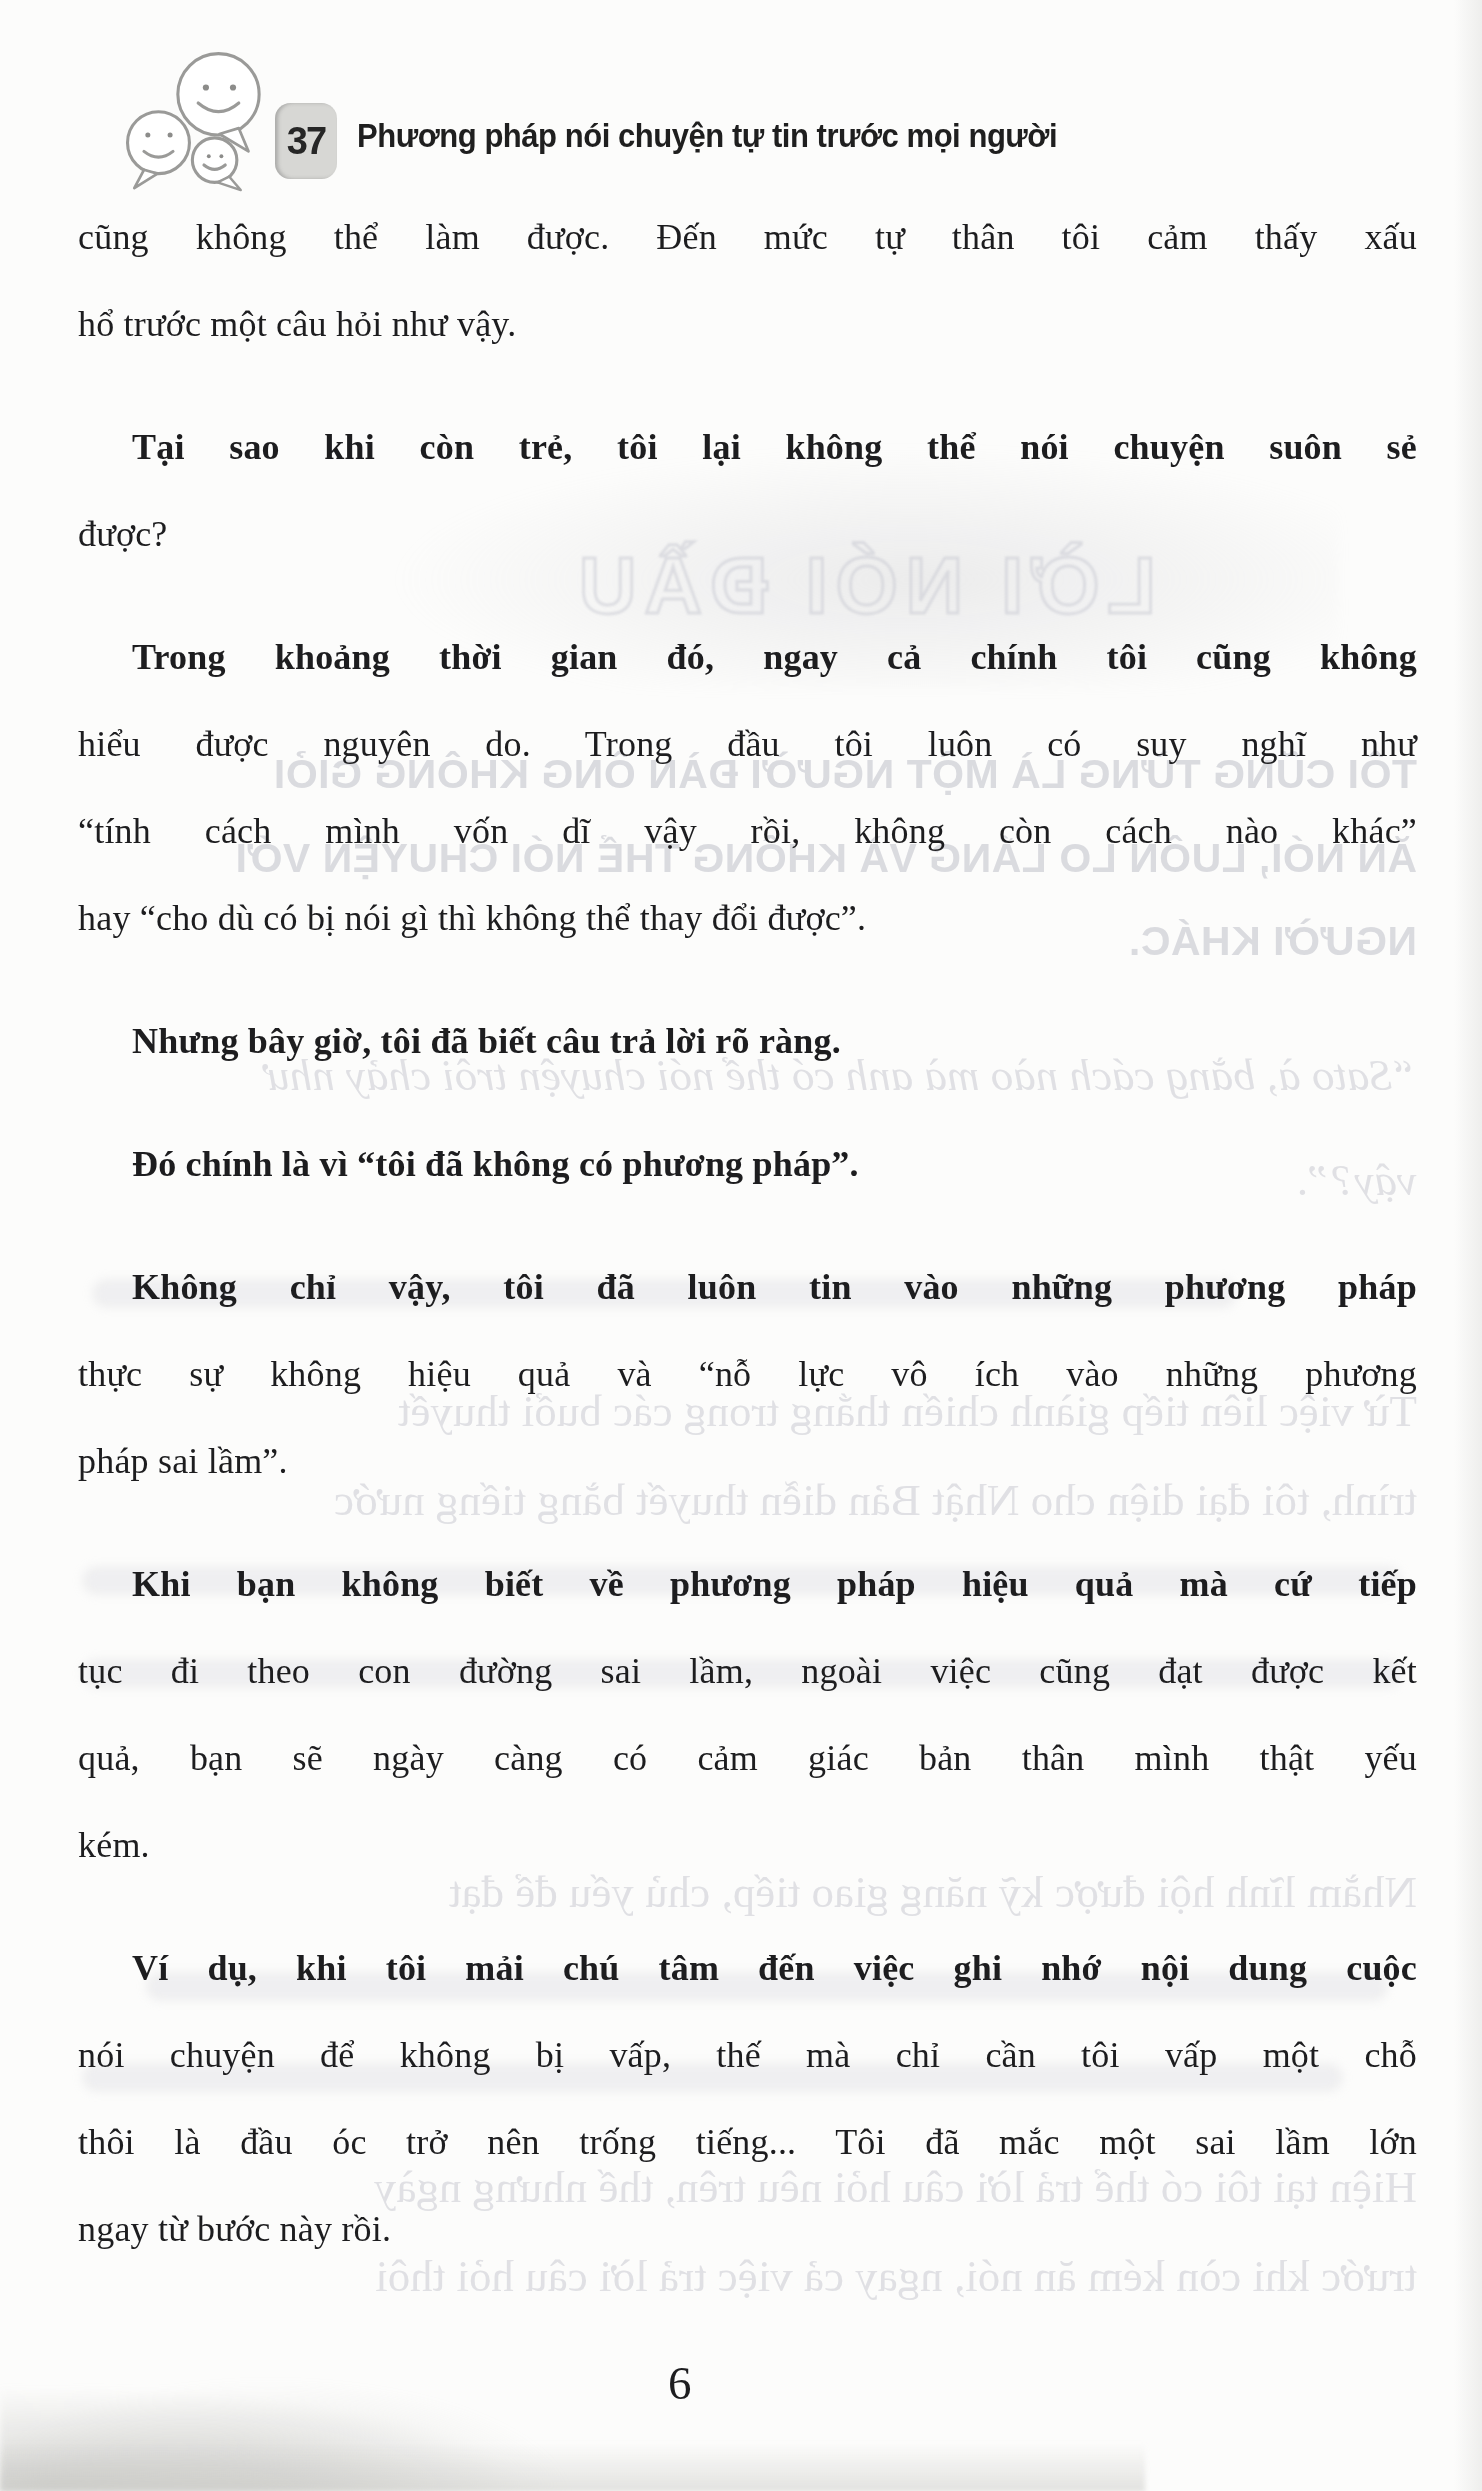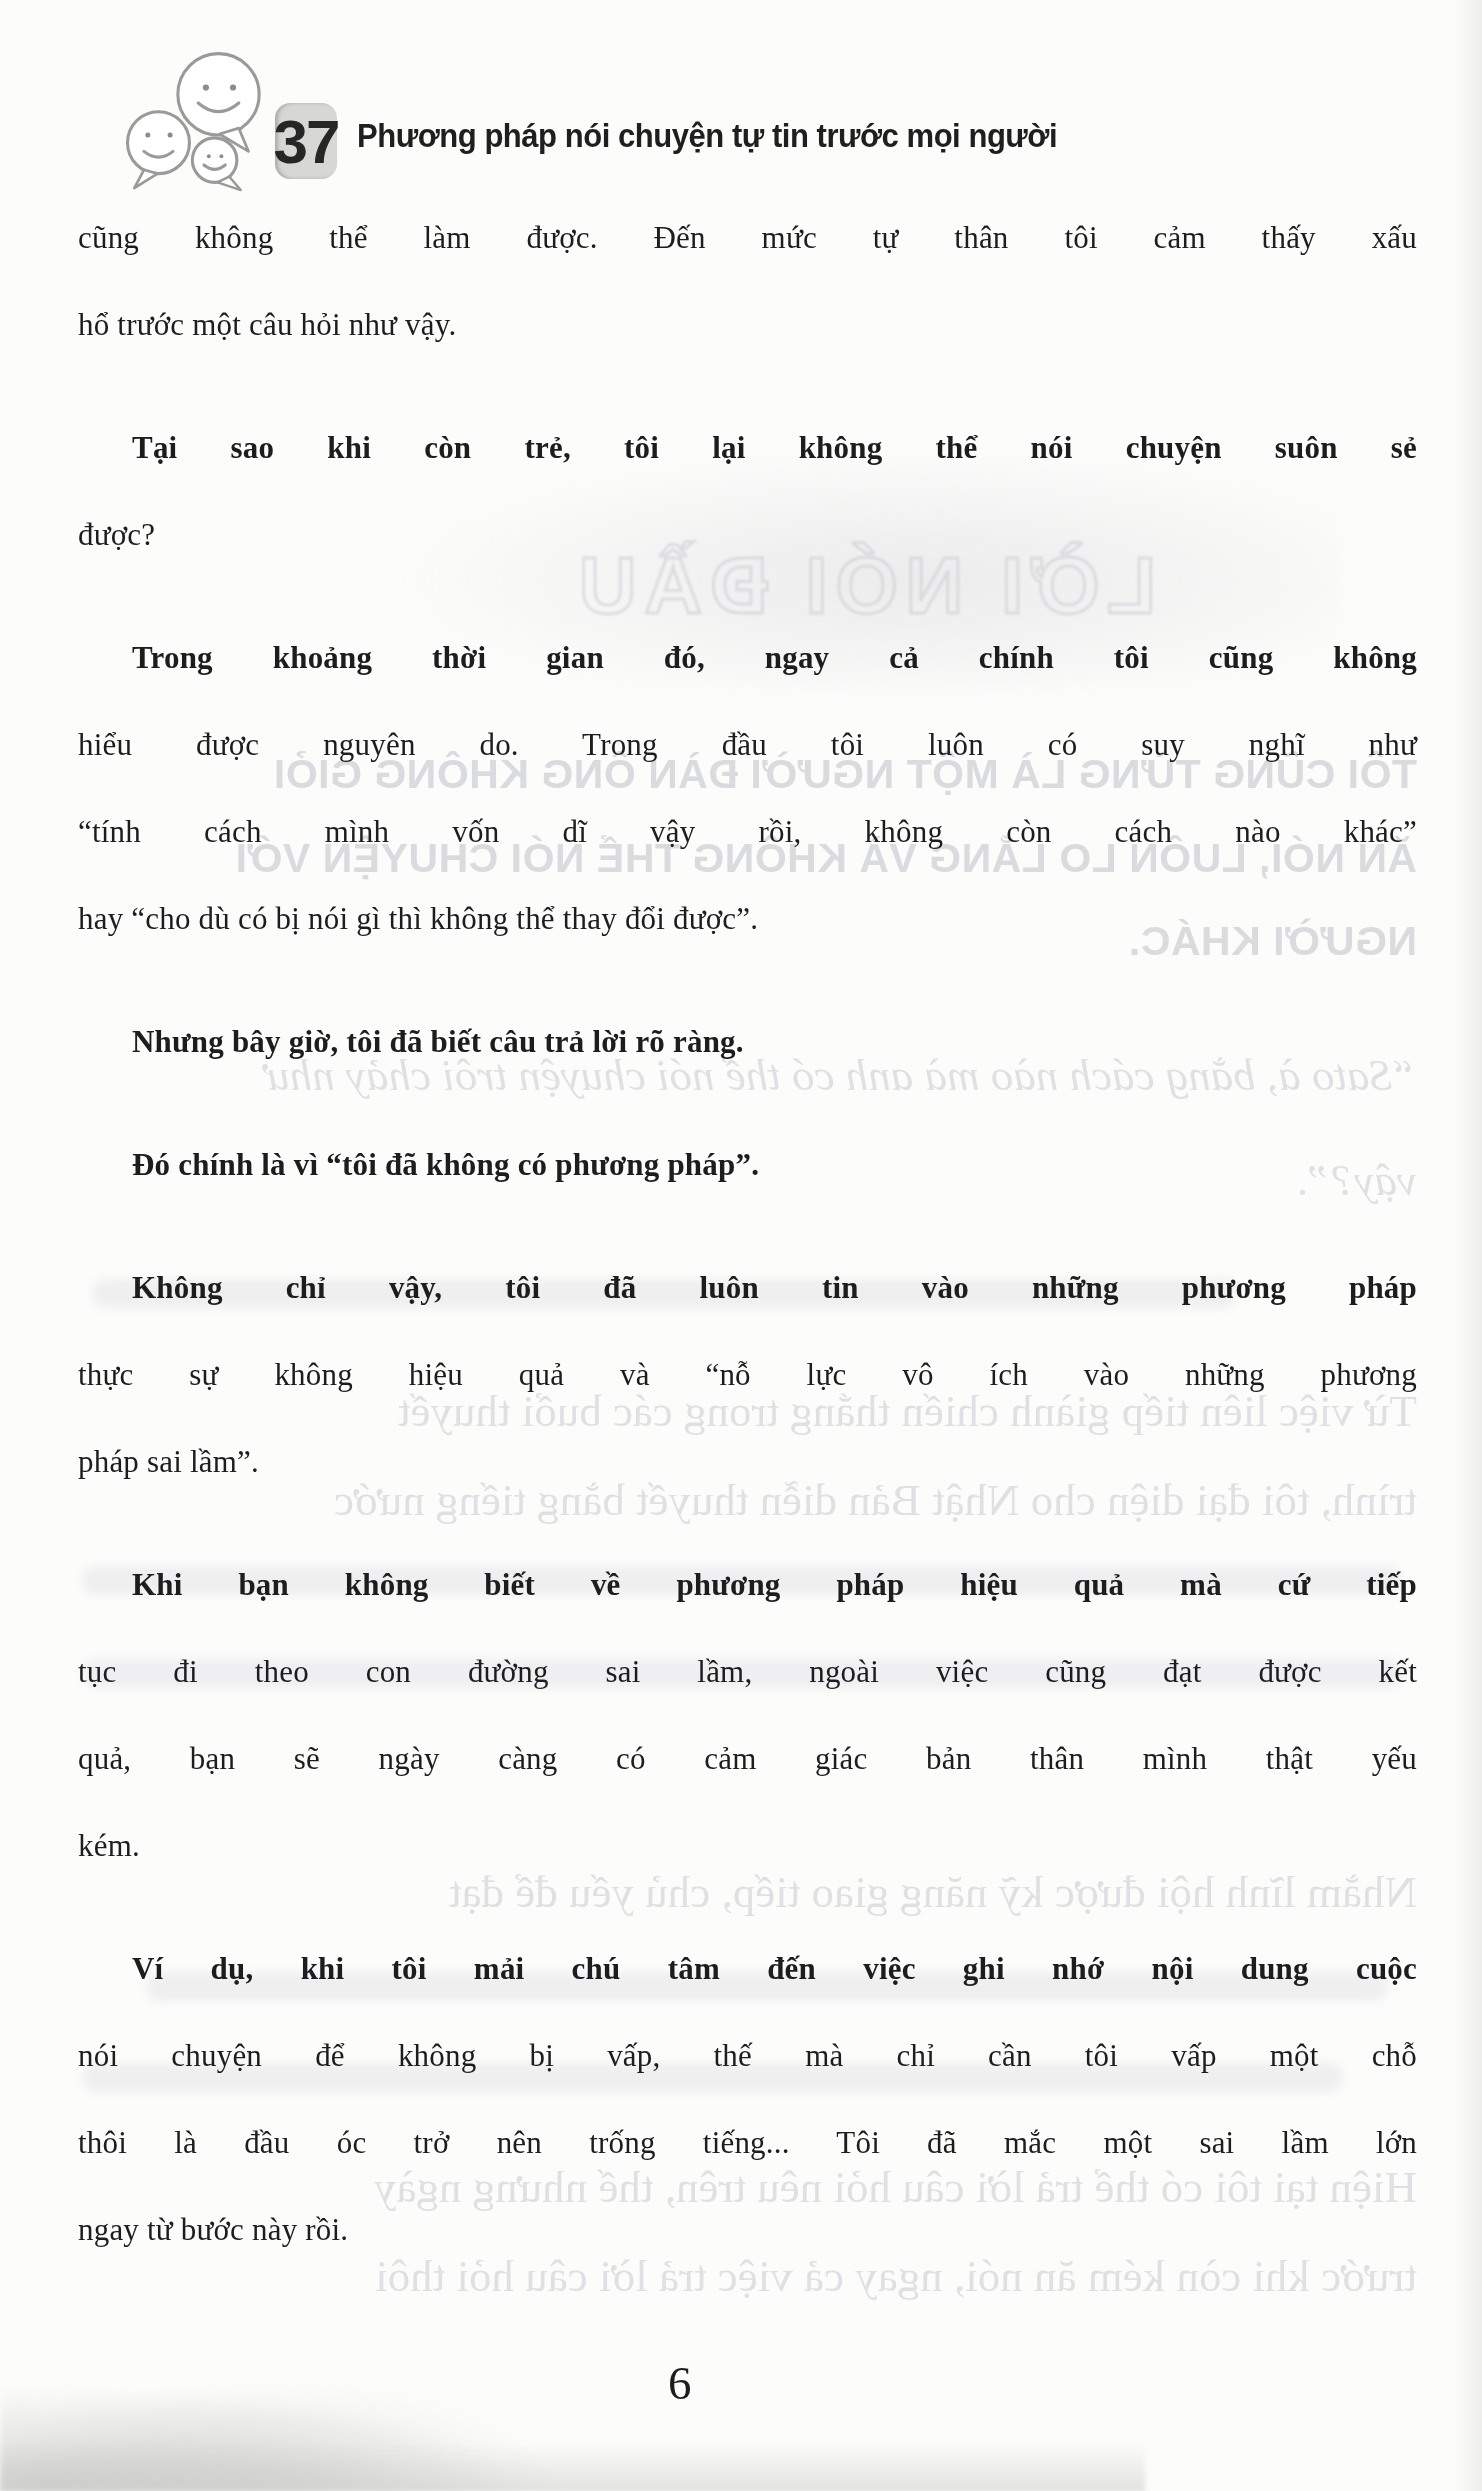--- a/index.html
+++ b/index.html
@@ -11,33 +11,33 @@
   }
   
   .header{position:absolute;left:0;top:0;width:1483px;height:194px;}
   .hicon{position:absolute;left:76px;top:43px;width:194px;height:150px;}
   .chapter-badge{
     position:absolute;left:275px;top:103px;width:62px;height:76px;
     background:#d7d7d4;border-radius:15.5px;
     box-shadow:inset 2.9px 0 3.9px rgba(120,120,120,.45);
     display:flex;align-items:center;justify-content:center;
     font-family:"Liberation Sans", sans-serif;font-weight:bold;
-    font-size:62px;color:#262626;letter-spacing:-1.9px;
+    font-size:38px;color:#262626;letter-spacing:-1.9px;
   }
   .chapter-title{
     position:absolute;left:357px;top:117px;
     font-family:"Liberation Sans", sans-serif;font-weight:bold;
     font-size:33px;color:#1f1f1f;white-space:nowrap;
     transform:scaleX(.94);transform-origin:left center;letter-spacing:-0.5px;
   }
   
   .body-text{position:absolute;left:78px;top:194px;width:1339px;}
   .para{margin:0 0 36px 0;}
   .bline{
-    font-size:31px;line-height:87px;white-space:normal;
+    font-size:36px;line-height:87px;white-space:normal;
     text-align:justify;text-align-last:left;
     letter-spacing:0.2px;
   }
   .bline.fill{text-align-last:justify;}
   .para.indent .bline:first-child{padding-left:54px;font-weight:bold;}
   
   .bleed{
     position:absolute;left:78px;width:1339px;
     transform:scaleX(-1);
     color:#c5c6ce;pointer-events:none;

